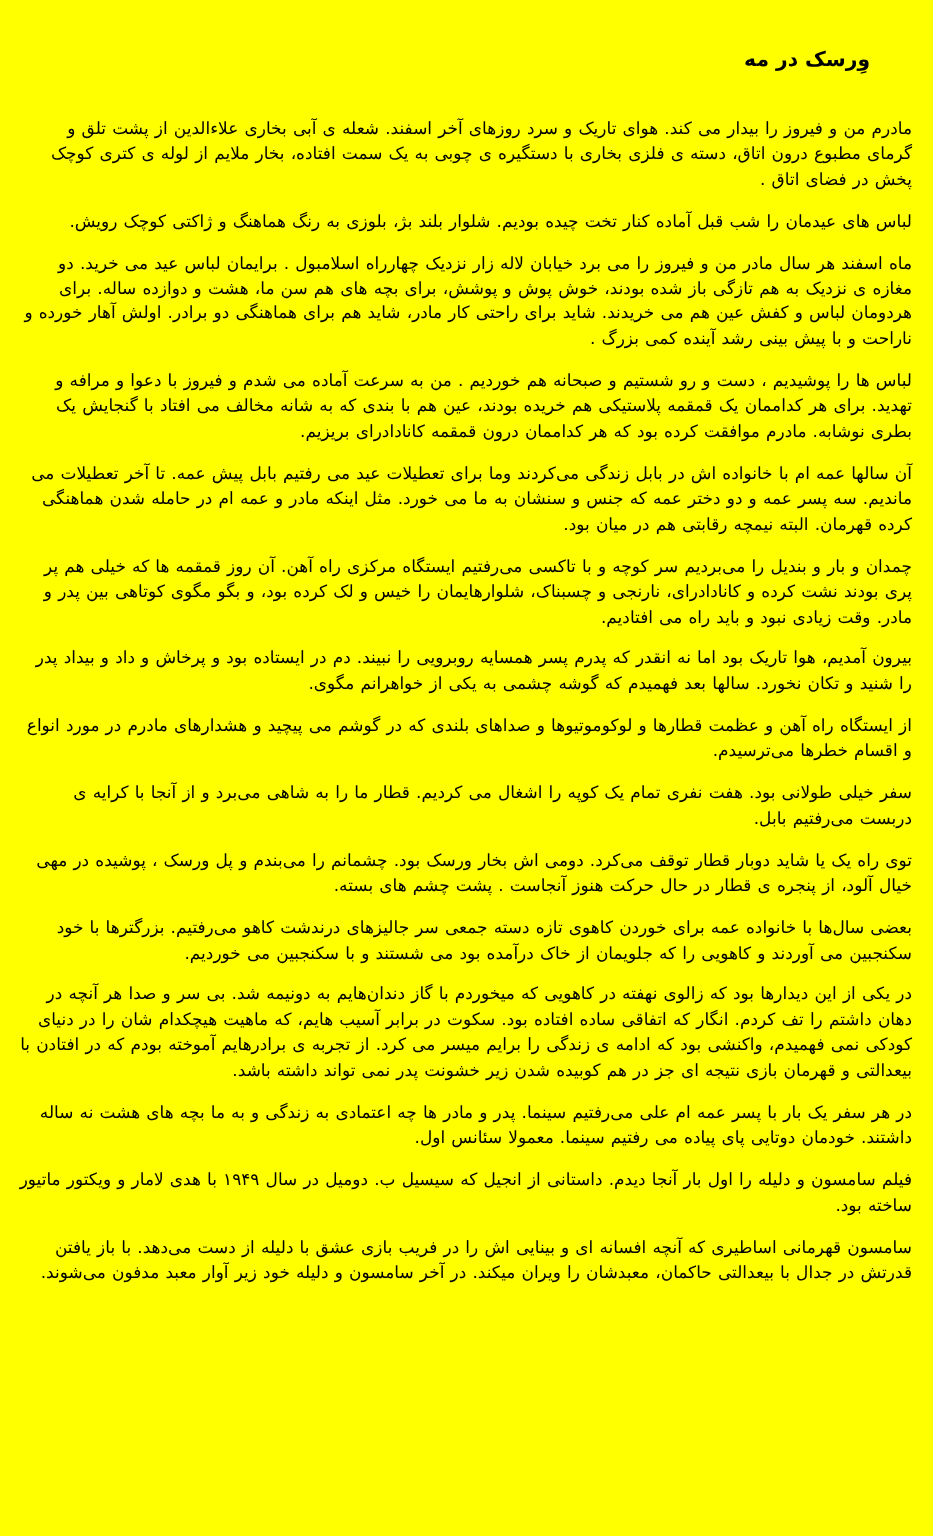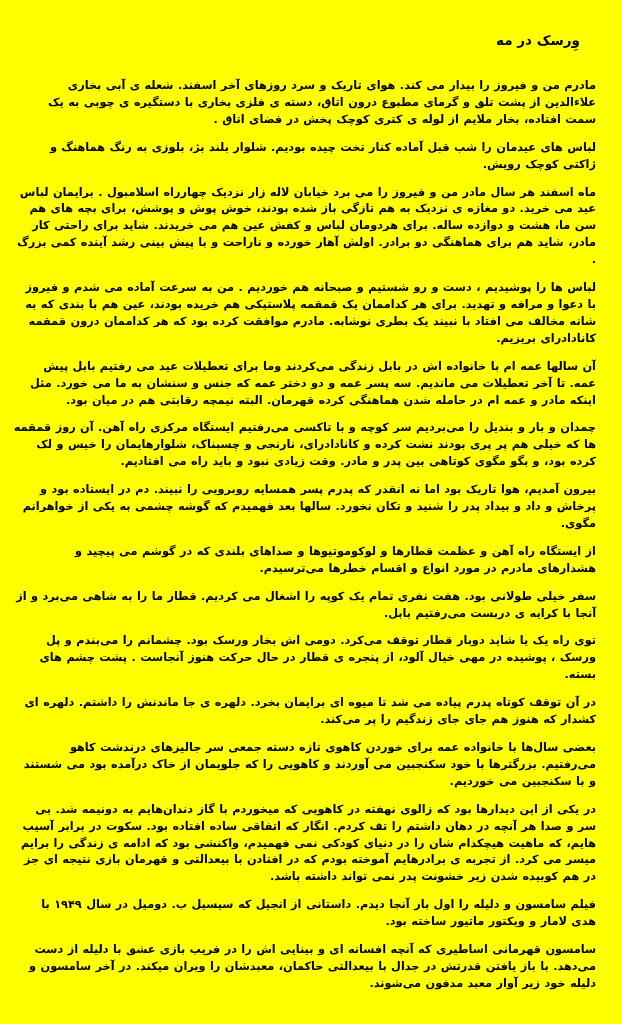--- a/index.html
+++ b/index.html
@@ -28,40 +28,39 @@
     margin: 0 28px 30px 0;
     letter-spacing: 0.2px;
   }
   .paragraphs {
     direction: rtl;
   }
   .para {
     font-size: 11.3px;
     line-height: 16.9px;
     text-align: right;
-    margin: 0 12px 11px 0;
+    margin: 0 0 11px 0;
     word-spacing: 0.5px;
-    font-weight: bold;
   }
 </style>
 </head>
 <body style="background: rgb(255, 255, 0); color: rgb(0, 0, 0);">
 
 <div class="page">
   <h1 class="doc-title">وِرسک در مه</h1>
   <div class="paragraphs">
       <p class="para">مادرم من و فیروز را بیدار می کند. هوای تاریک و سرد روزهای آخر اسفند.  شعله ی آبی بخاری علاءالدین از پشت تلق و گرمای مطبوع  درون اتاق،  دسته ی فلزی بخاری با دستگیره ی چوبی  به یک سمت افتاده،  بخار ملایم  از لوله ی کتری کوچک پخش در فضای اتاق .</p>
       <p class="para">لباس های عیدمان را شب قبل آماده کنار تخت چیده بودیم. شلوار بلند بژ، بلوزی به رنگ هماهنگ و ژاکتی کوچک رویش.</p>
       <p class="para">ماه اسفند هر سال مادر من و فیروز را می برد خیابان لاله زار نزدیک چهارراه اسلامبول .  برایمان لباس عید می خرید.  دو مغازه ی نزدیک به هم   تازگی  باز شده بودند، خوش پوش و پوشش، برای بچه های هم سن ما، هشت و دوازده ساله. برای هردومان لباس و کفش عین هم می خریدند. شاید برای راحتی کار مادر،  شاید هم برای هماهنگی دو برادر.  اولش آهار خورده و ناراحت و با پیش بینی رشد آینده کمی بزرگ .</p>
-      <p class="para">لباس ها را پوشیدیم ، دست و رو شستیم  و صبحانه هم خوردیم . من به سرعت آماده می شدم و فیروز با دعوا و مرافه و تهدید.  برای هر کداممان یک قمقمه پلاستیکی هم خریده بودند، عین هم با بندی که به شانه مخالف می افتاد با نبیند یک بطری نوشابه. مادرم موافقت کرده بود که هر کداممان درون قمقمه کانادادرای بریزیم.</p>
+      <p class="para">لباس ها را پوشیدیم ، دست و رو شستیم  و صبحانه هم خوردیم . من به سرعت آماده می شدم و فیروز با دعوا و مرافه و تهدید.  برای هر کداممان یک قمقمه پلاستیکی هم خریده بودند، عین هم با بندی که به شانه مخالف می افتاد با گنجایش یک بطری نوشابه. مادرم موافقت کرده بود که هر کداممان درون قمقمه کانادادرای بریزیم.</p>
       <p class="para">آن سالها عمه ام با خانواده اش در بابل زندگی می‌کردند وما برای تعطیلات عید می رفتیم بابل پیش عمه.  تا آخر تعطیلات می ماندیم. سه پسر عمه و دو دختر عمه  که جنس و سنشان  به ما می خورد. مثل اینکه مادر و  عمه ام در حامله شدن هماهنگی کرده قهرمان. البته نیمچه رقابتی هم در میان بود.</p>
       <p class="para">چمدان و بار و بندیل را می‌بردیم سر کوچه و با تاکسی می‌رفتیم ایستگاه مرکزی راه آهن. آن روز قمقمه ها که خیلی هم پر پری بودند نشت کرده و کانادادرای، نارنجی و چسبناک، شلوارهایمان را خیس و لک کرده بود، و بگو مگوی کوتاهی بین پدر و مادر.  وقت زیادی نبود و باید راه می افتادیم.</p>
       <p class="para">بیرون آمدیم،  هوا تاریک بود اما نه انقدر  که پدرم پسر همسایه روبرویی را نبیند.   دم در ایستاده بود  و پرخاش و داد و بیداد پدر را شنید و تکان نخورد. سالها بعد فهمیدم که گوشه چشمی به یکی از خواهرانم مگوی.</p>
       <p class="para">از ایستگاه راه آهن و عظمت قطارها و لوکوموتیوها و صداهای بلندی که در گوشم می پیچید و هشدارهای مادرم در مورد انواع و اقسام خطرها می‌ترسیدم.</p>
       <p class="para">سفر خیلی طولانی بود.  هفت نفری تمام یک کوپه را اشغال می کردیم.  قطار ما را به شاهی می‌برد و  از آنجا با کرایه ی دربست می‌رفتیم بابل.</p>
       <p class="para">توی راه یک یا شاید دوبار قطار توقف می‌کرد.  دومی اش بخار ورسک بود.  چشمانم را می‌بندم و پل ورسک ، پوشیده در مهی خیال آلود، از پنجره ی قطار در حال حرکت هنوز  آنجاست . پشت چشم  های بسته.</p>
-      <p class="para">در آن توقف کوتاه پدرم پیاده می شد تا میوه ای برایمان بخرد.  دلهره ی جا ماندنش را داشتم.  دلهره ای کشدار که هنوز  هم جای جای زندگیم را پر می‌کند.</p>
       <p class="para">بعضی سال‌ها با خانواده عمه برای خوردن کاهوی تازه دسته جمعی سر جالیزهای درندشت کاهو می‌رفتیم.  بزرگترها با خود سکنجبین می آوردند و کاهویی را که جلویمان از  خاک درآمده بود می شستند و با سکنجبین می خوردیم.</p>
       <p class="para">در یکی از این دیدارها بود که زالوی نهفته در کاهویی که میخوردم با گاز دندان‌هایم به دونیمه شد. بی سر و صدا هر آنچه در دهان داشتم را تف کردم. انگار که اتفاقی ساده افتاده بود. سکوت در برابر آسیب هایم، که ماهیت هیچکدام شان را در دنیای کودکی نمی فهمیدم، واکنشی بود که ادامه ی زندگی را برایم میسر می کرد.  از تجربه ی برادرهایم آموخته بودم که در افتادن با بیعدالتی و قهرمان بازی نتیجه ای جز در هم کوبیده شدن زیر خشونت پدر نمی تواند داشته باشد.</p>
+      <p class="para">در هر سفر یک بار با پسر عمه ام علی می‌رفتیم سینما.  پدر و مادر ها چه اعتمادی به زندگی و  به ما بچه های هشت نه ساله داشتند.  خودمان دوتایی پای پیاده می رفتیم  سینما.  معمولا سئانس اول.</p>
       <p class="para">فیلم سامسون و دلیله را اول بار آنجا دیدم. داستانی از انجیل که سیسیل ب. دومیل در سال ۱۹۴۹ با هدی لامار و ویکتور ماتیور ساخته بود.</p>
       <p class="para">سامسون قهرمانی اساطیری که آنچه افسانه ای و بینایی اش را در فریب بازی عشق با دلیله از دست می‌دهد. با باز یافتن قدرتش در جدال با بیعدالتی حاکمان، معبدشان را ویران میکند. در آخر سامسون و دلیله خود زیر آوار معبد مدفون می‌شوند.</p>
     </div>
 </div>
 
 </body></html>

